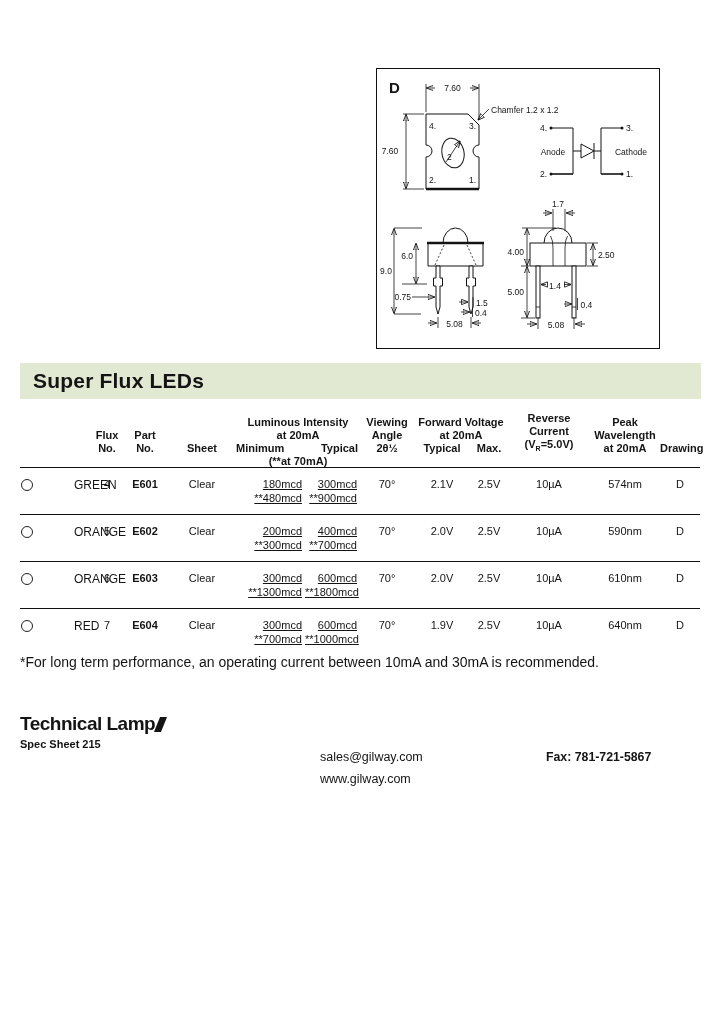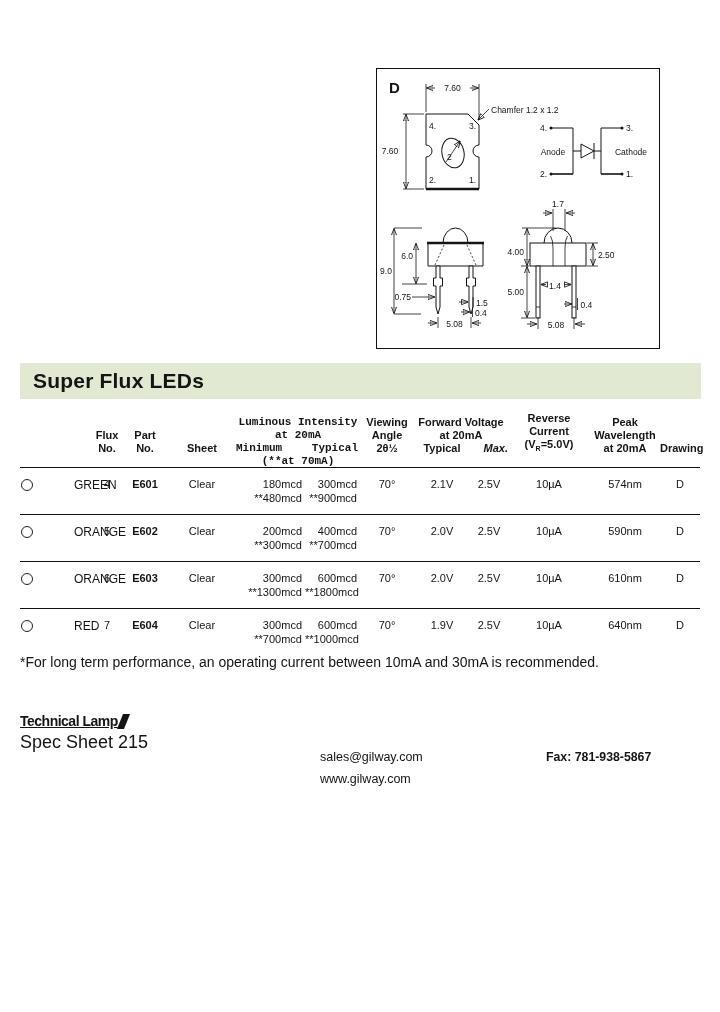--- a/index.html
+++ b/index.html
@@ -22,48 +22,48 @@
 
   
   .title-band{left:20px;top:363px;width:681px;height:36px;}
   .title-band h1{margin:0;padding-left:13px;font-size:21px;line-height:36px;letter-spacing:0.2px;}
 
   
   .cols{display:grid;grid-template-columns:72px 30px 46px 68px 69px 55px 54px 56px 38px 82px 70px 40px;}
   .thead{left:20px;top:403px;width:680px;height:52px;align-items:end;
          padding-bottom:12px;border-bottom:1.5px solid #111;}
   .hcell{font-weight:bold;font-size:11px;line-height:13px;text-align:center;}
-  .hcell.lum{grid-column:5 / span 2;margin-bottom:-13px;font-family:Liberation Mono, monospace;}
+  .hcell.lum{grid-column:5 / span 2;margin-bottom:-13px;}
   .hcell.fwd{grid-column:8 / span 2;}
   .hsplit{display:flex;}
   .hsplit .m{width:69px;text-align:left;padding-right:1px;}
   .hsplit .t{width:55px;text-align:right;padding-right:2px;}
   .hsplit .c8{width:56px;text-align:center;}
-  .hsplit .c9{width:38px;text-align:right;font-style:italic;}
+  .hsplit .c9{width:38px;text-align:center;}
   sub.vr{font-size:7px;}
 
   .tbody{left:20px;top:468px;width:680px;}
   .trow{height:46px;align-items:start;}
   .trow.sep{border-bottom:1.5px solid #111;}
   .trow > div{padding-top:9px;font-size:11px;line-height:14px;text-align:center;}
   .trow .c-color{display:flex;align-items:flex-start;text-align:left;padding-top:10px;font-size:12px;gap:36px;}
   .led-circle{width:10px;height:10px;border:1.2px solid #222;border-radius:50%;
               display:inline-block;margin:1px 5px 0 1px;flex:0 0 auto;}
   .c-part{font-weight:bold;}
-  .c-right{text-align:right !important;padding-right:3px;}
+  .c-right{text-align:right !important;padding-right:3px;text-decoration:underline;}
 
   .footnote{left:20px;top:654px;font-size:14px;}
 
   
   .logo{left:20px;top:718px;}
   .logo-name{font-size:36px;font-weight:900;letter-spacing:-2px;line-height:36px;}
-  .logo-tag{font-size:14px;font-weight:900;letter-spacing:-0.5px;margin-top:-5px;display:flex;align-items:center;text-decoration:underline;}
+  .logo-tag{font-size:19px;font-weight:900;letter-spacing:-0.5px;margin-top:-5px;display:flex;align-items:center;}
   .logo-slash{display:inline-block;width:7px;height:15px;background:#141414;
               transform:skewX(-22deg);margin-left:2px;}
-  .logo-spec{font-size:18px;font-weight:normal;margin-top:3px;}
+  .logo-spec{font-size:11px;font-weight:bold;margin-top:3px;}
   .f-mid{left:320px;top:746px;font-size:12.5px;font-weight:normal;line-height:22px;}
   .f-right{left:546px;top:746px;font-size:12.3px;font-weight:bold;line-height:22px;}
 </style>
 </head>
 <body>
 
 <div class="abs drawing-box">
   <svg width="282" height="279" viewBox="0 0 282 279">
     <defs>
       <marker id="ar" viewBox="0 0 8 8" markerWidth="7" markerHeight="7" refX="7.5" refY="4" orient="auto-start-reverse" markerUnits="userSpaceOnUse">
@@ -354,14 +354,14 @@
   </div>
   <div class="logo-spec">Spec Sheet 215</div>
 </div>
 
 <div class="abs f-mid">
   <div>sales@gilway.com</div>
   <div>www.gilway.com</div>
 </div>
 
 <div class="abs f-right">
-  <div>Fax:  781-938-5867</div>
+  <div>Fax:  781-721-5867</div>
 </div>
 
 </body></html>

